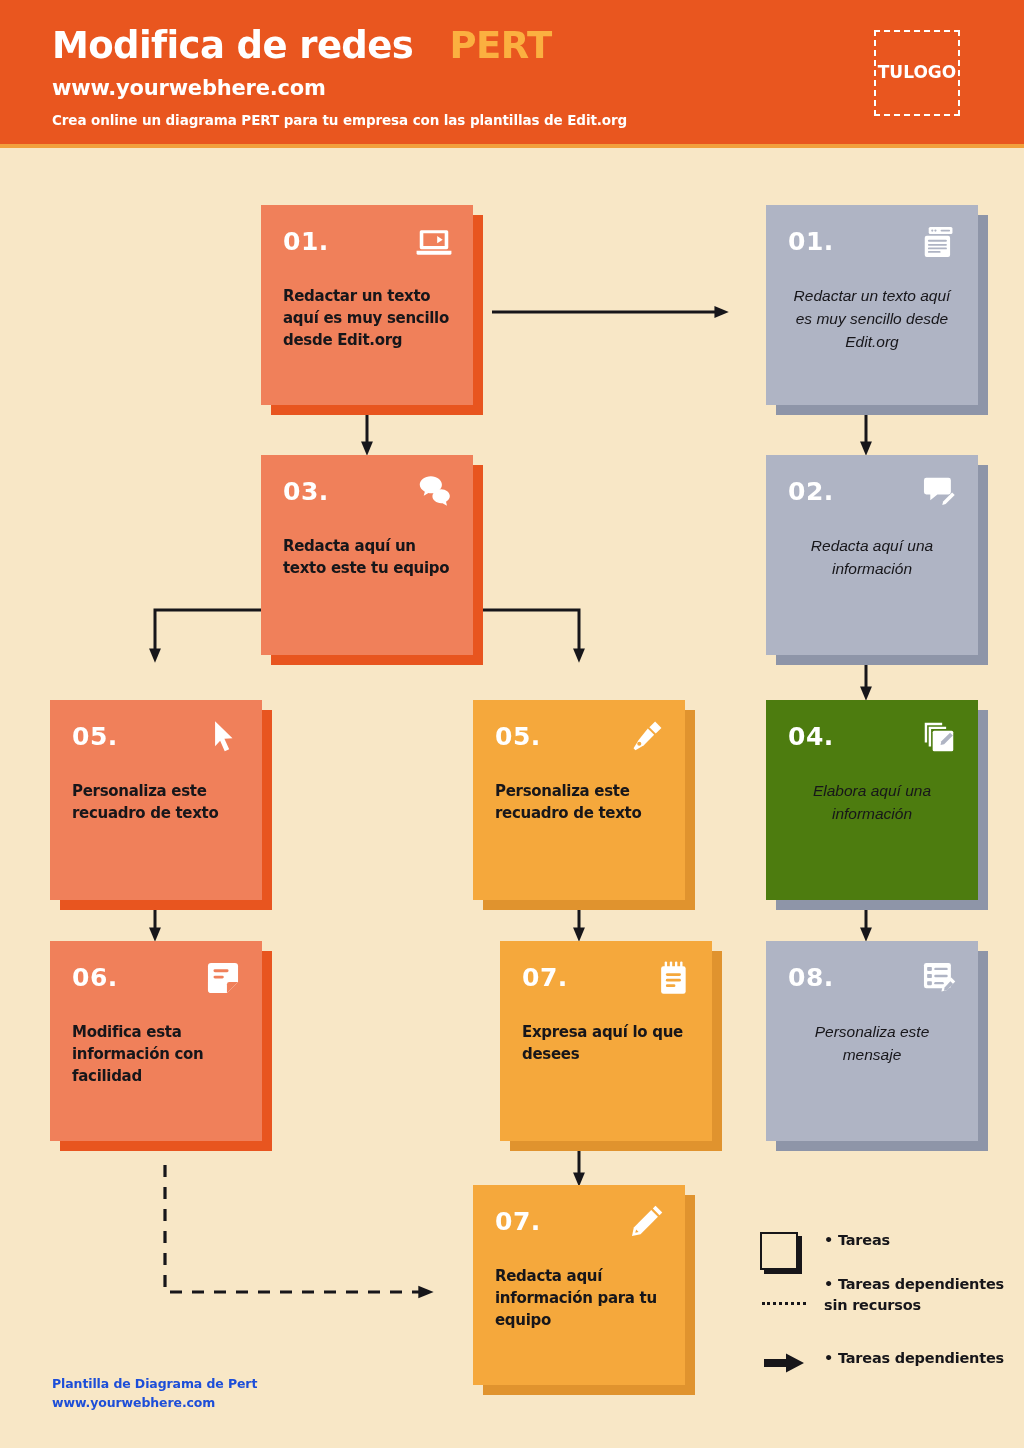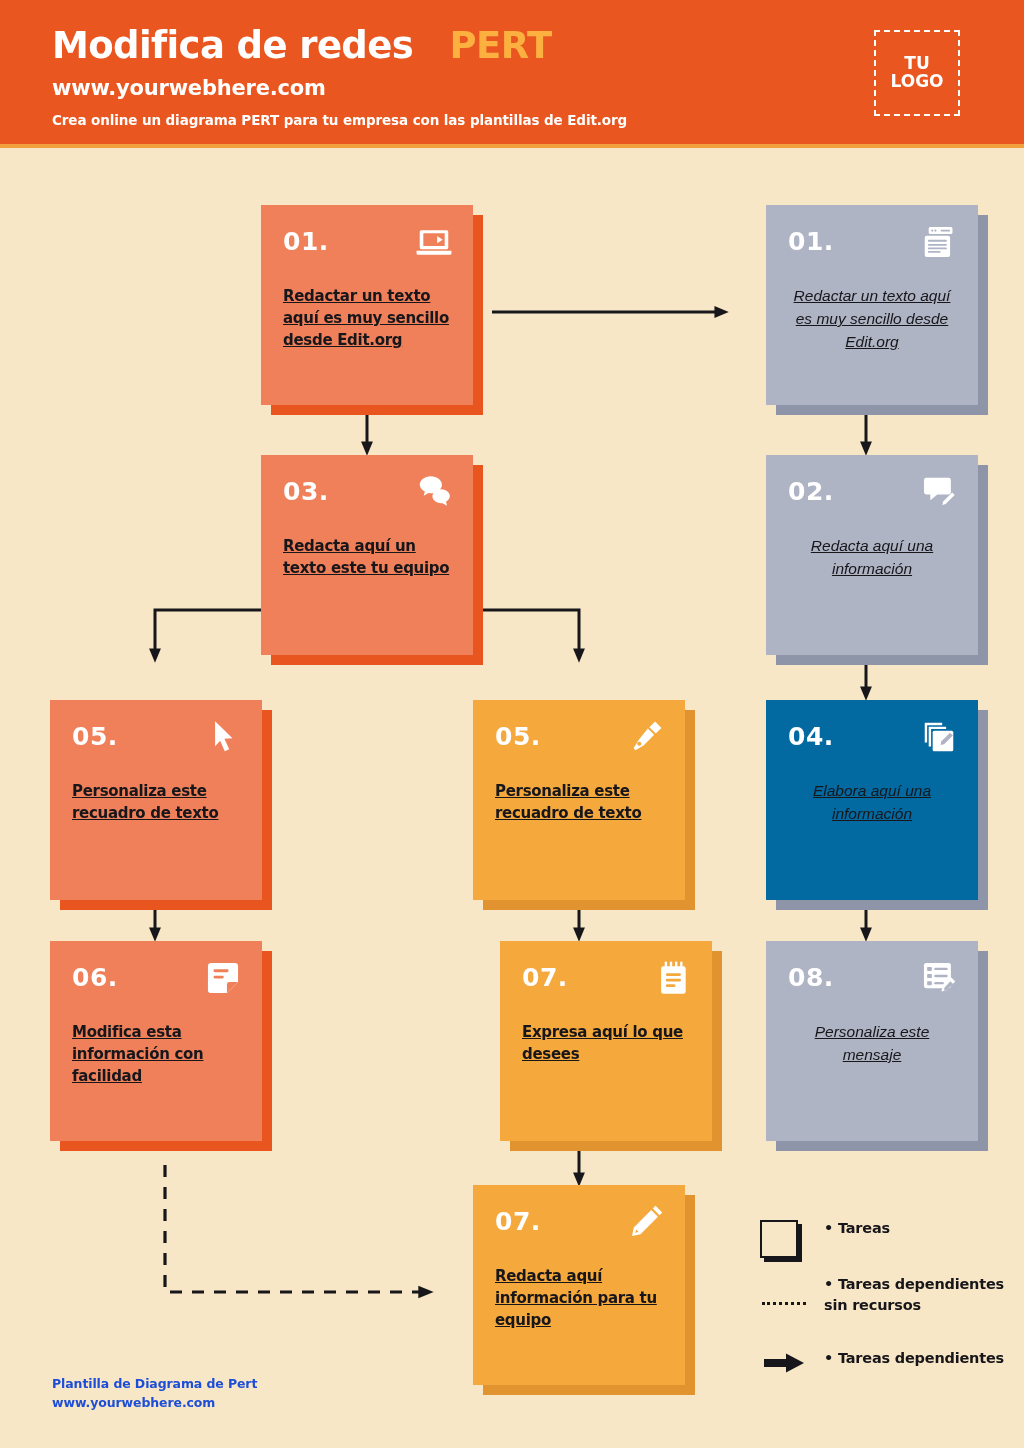--- a/index.html
+++ b/index.html
@@ -60,21 +60,21 @@
     color: #FFFFFF;
     letter-spacing: -0.1px;
     font-family: "DejaVu Sans", sans-serif;
   }
   #logo-box {
     position: absolute;
     left: 874px; top: 30px;
     width: 86px; height: 86px;
     border: 2px dashed #FFFFFF;
     display: flex;
-    flex-direction: column;
+    flex-direction: row;
     align-items: center;
     justify-content: center;
     line-height: 1.05;
   }
   #logo-box span {
     font-size: 17px;
     font-weight: bold;
     color: #FFFFFF;
     font-family: "DejaVu Sans", sans-serif;
   }
@@ -104,21 +104,20 @@
     right: 20px; top: 18px;
     width: 38px; height: 38px;
   }
   .card-icon svg { width: 100%; height: 100%; display: block; }
   .card-text {
     position: absolute;
     left: 22px; right: 22px; top: 80px;
     font-size: 15px;
     line-height: 1.48;
     color: #17161A;
-    text-decoration: underline;
   }
   .card-text.bold {
     font-weight: bold;
     text-align: left;
     font-family: "DejaVu Sans", sans-serif;
     letter-spacing: -0.3px;
   }
   .card-text.italic {
     font-style: italic;
     text-align: center;
@@ -325,21 +324,21 @@
           <circle cx="15.5" cy="32.5" r="2.6" fill="#F5A83C"></circle>
         </g>
           </svg>
       </div>
       <div class="card-text bold">Personaliza este recuadro de texto</div>
     </div>
   </div>
 
   <div class="card-wrap" style="left:766px; top:700px; width:212px; height:200px;">
     <div class="card-shadow" style="background:#8E95A8;"></div>
-    <div class="card" style="background:#0369a1;">
+    <div class="card" style="background:#4d7c0f;">
       <div class="card-num">04.</div>
       <div class="card-icon">
         <svg viewBox="0 0 48 48">
             <g fill="#fff">
           <path d="M6 6h22v3H9v22H6z"></path>
           <path d="M11 11h22v3H14v22h-3z"></path>
           <rect x="16" y="16" width="26" height="26" rx="2"></rect>
           <path d="M38 18.5l3.5 3.5-11 11-4.6 1.1 1.1-4.6z" fill="#AFB4C4"></path>
         </g>
           </svg>
@@ -423,21 +422,21 @@
           <path d="M11.6 33.6l3 3-4.2.9z" fill="#F5A83C"></path>
         </g>
           </svg>
       </div>
       <div class="card-text bold">Redacta aquí información para tu equipo</div>
     </div>
   </div>
 
   <div id="legend">
 
-    <div class="legend-row" style="left:0; top:0; width:250px;">
+    <div class="legend-row" style="left:0; top:12px; width:250px;">
       <div class="legend-mark">
         <div id="legend-box-glyph">
           <div class="sh"></div>
             <div class="bx"></div>
         </div>
       </div>
       <div class="legend-label">• Tareas</div>
     </div>
 
     <div class="legend-row" style="left:0; top:56px; width:250px;">

